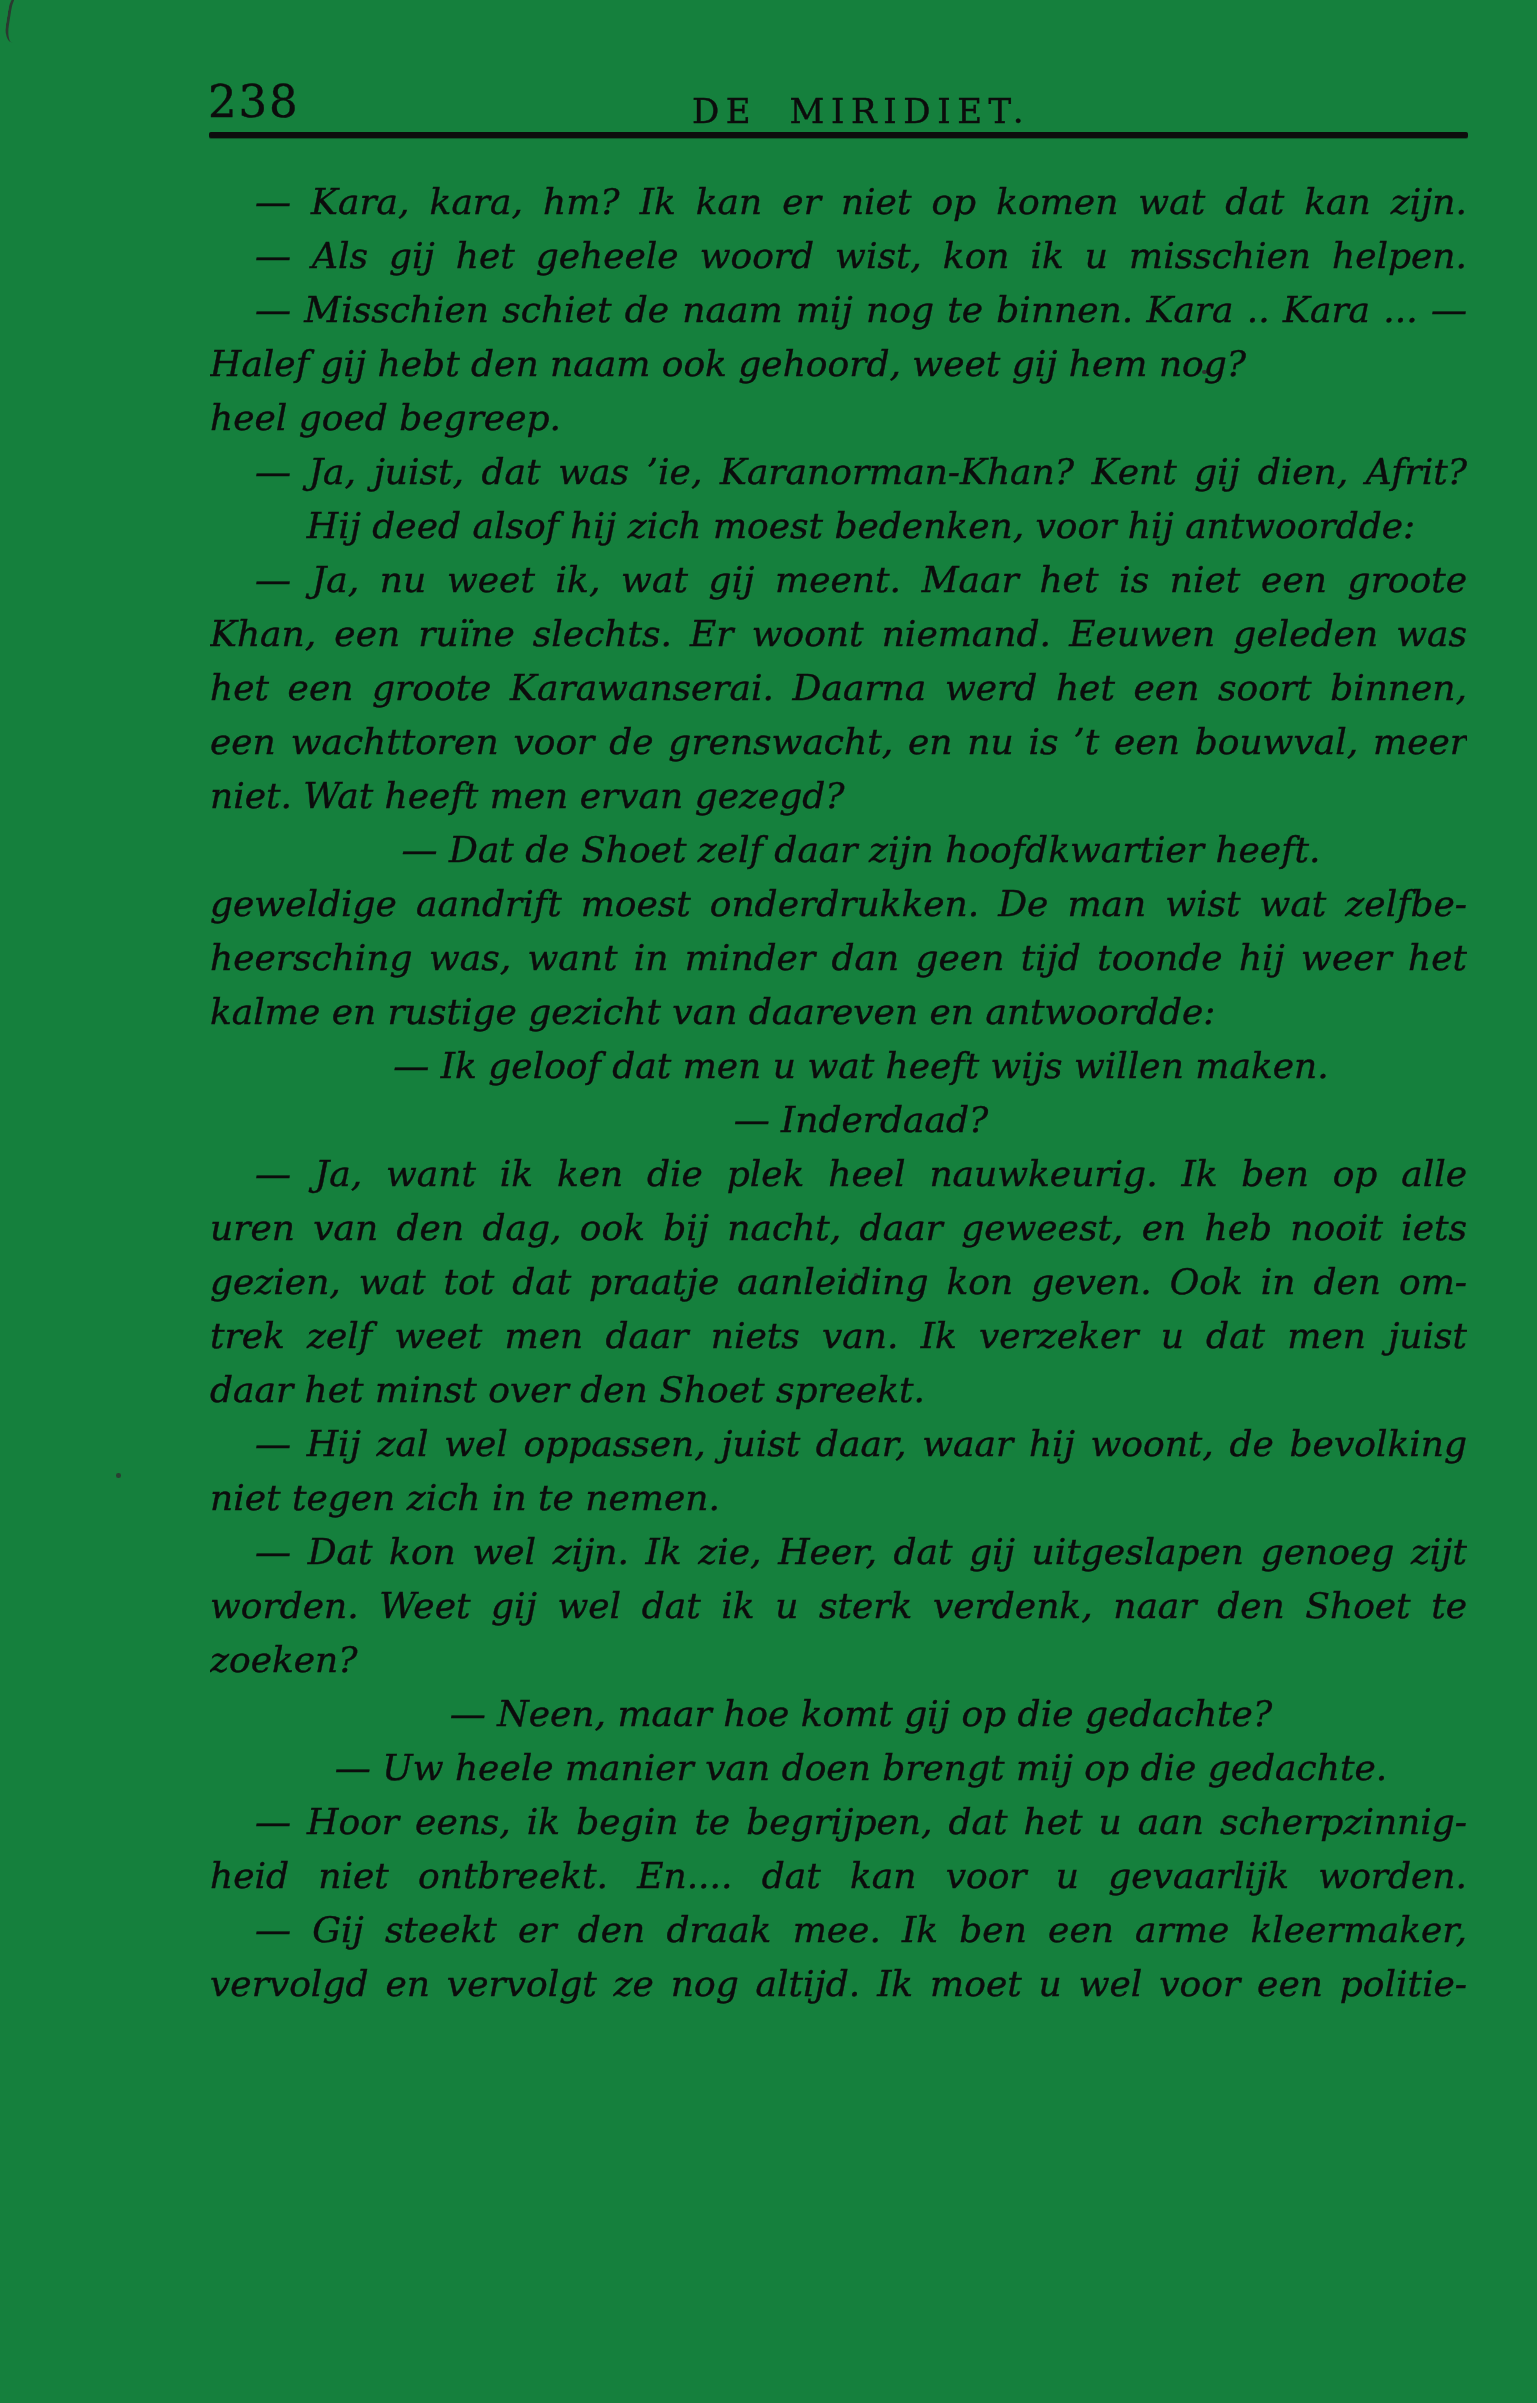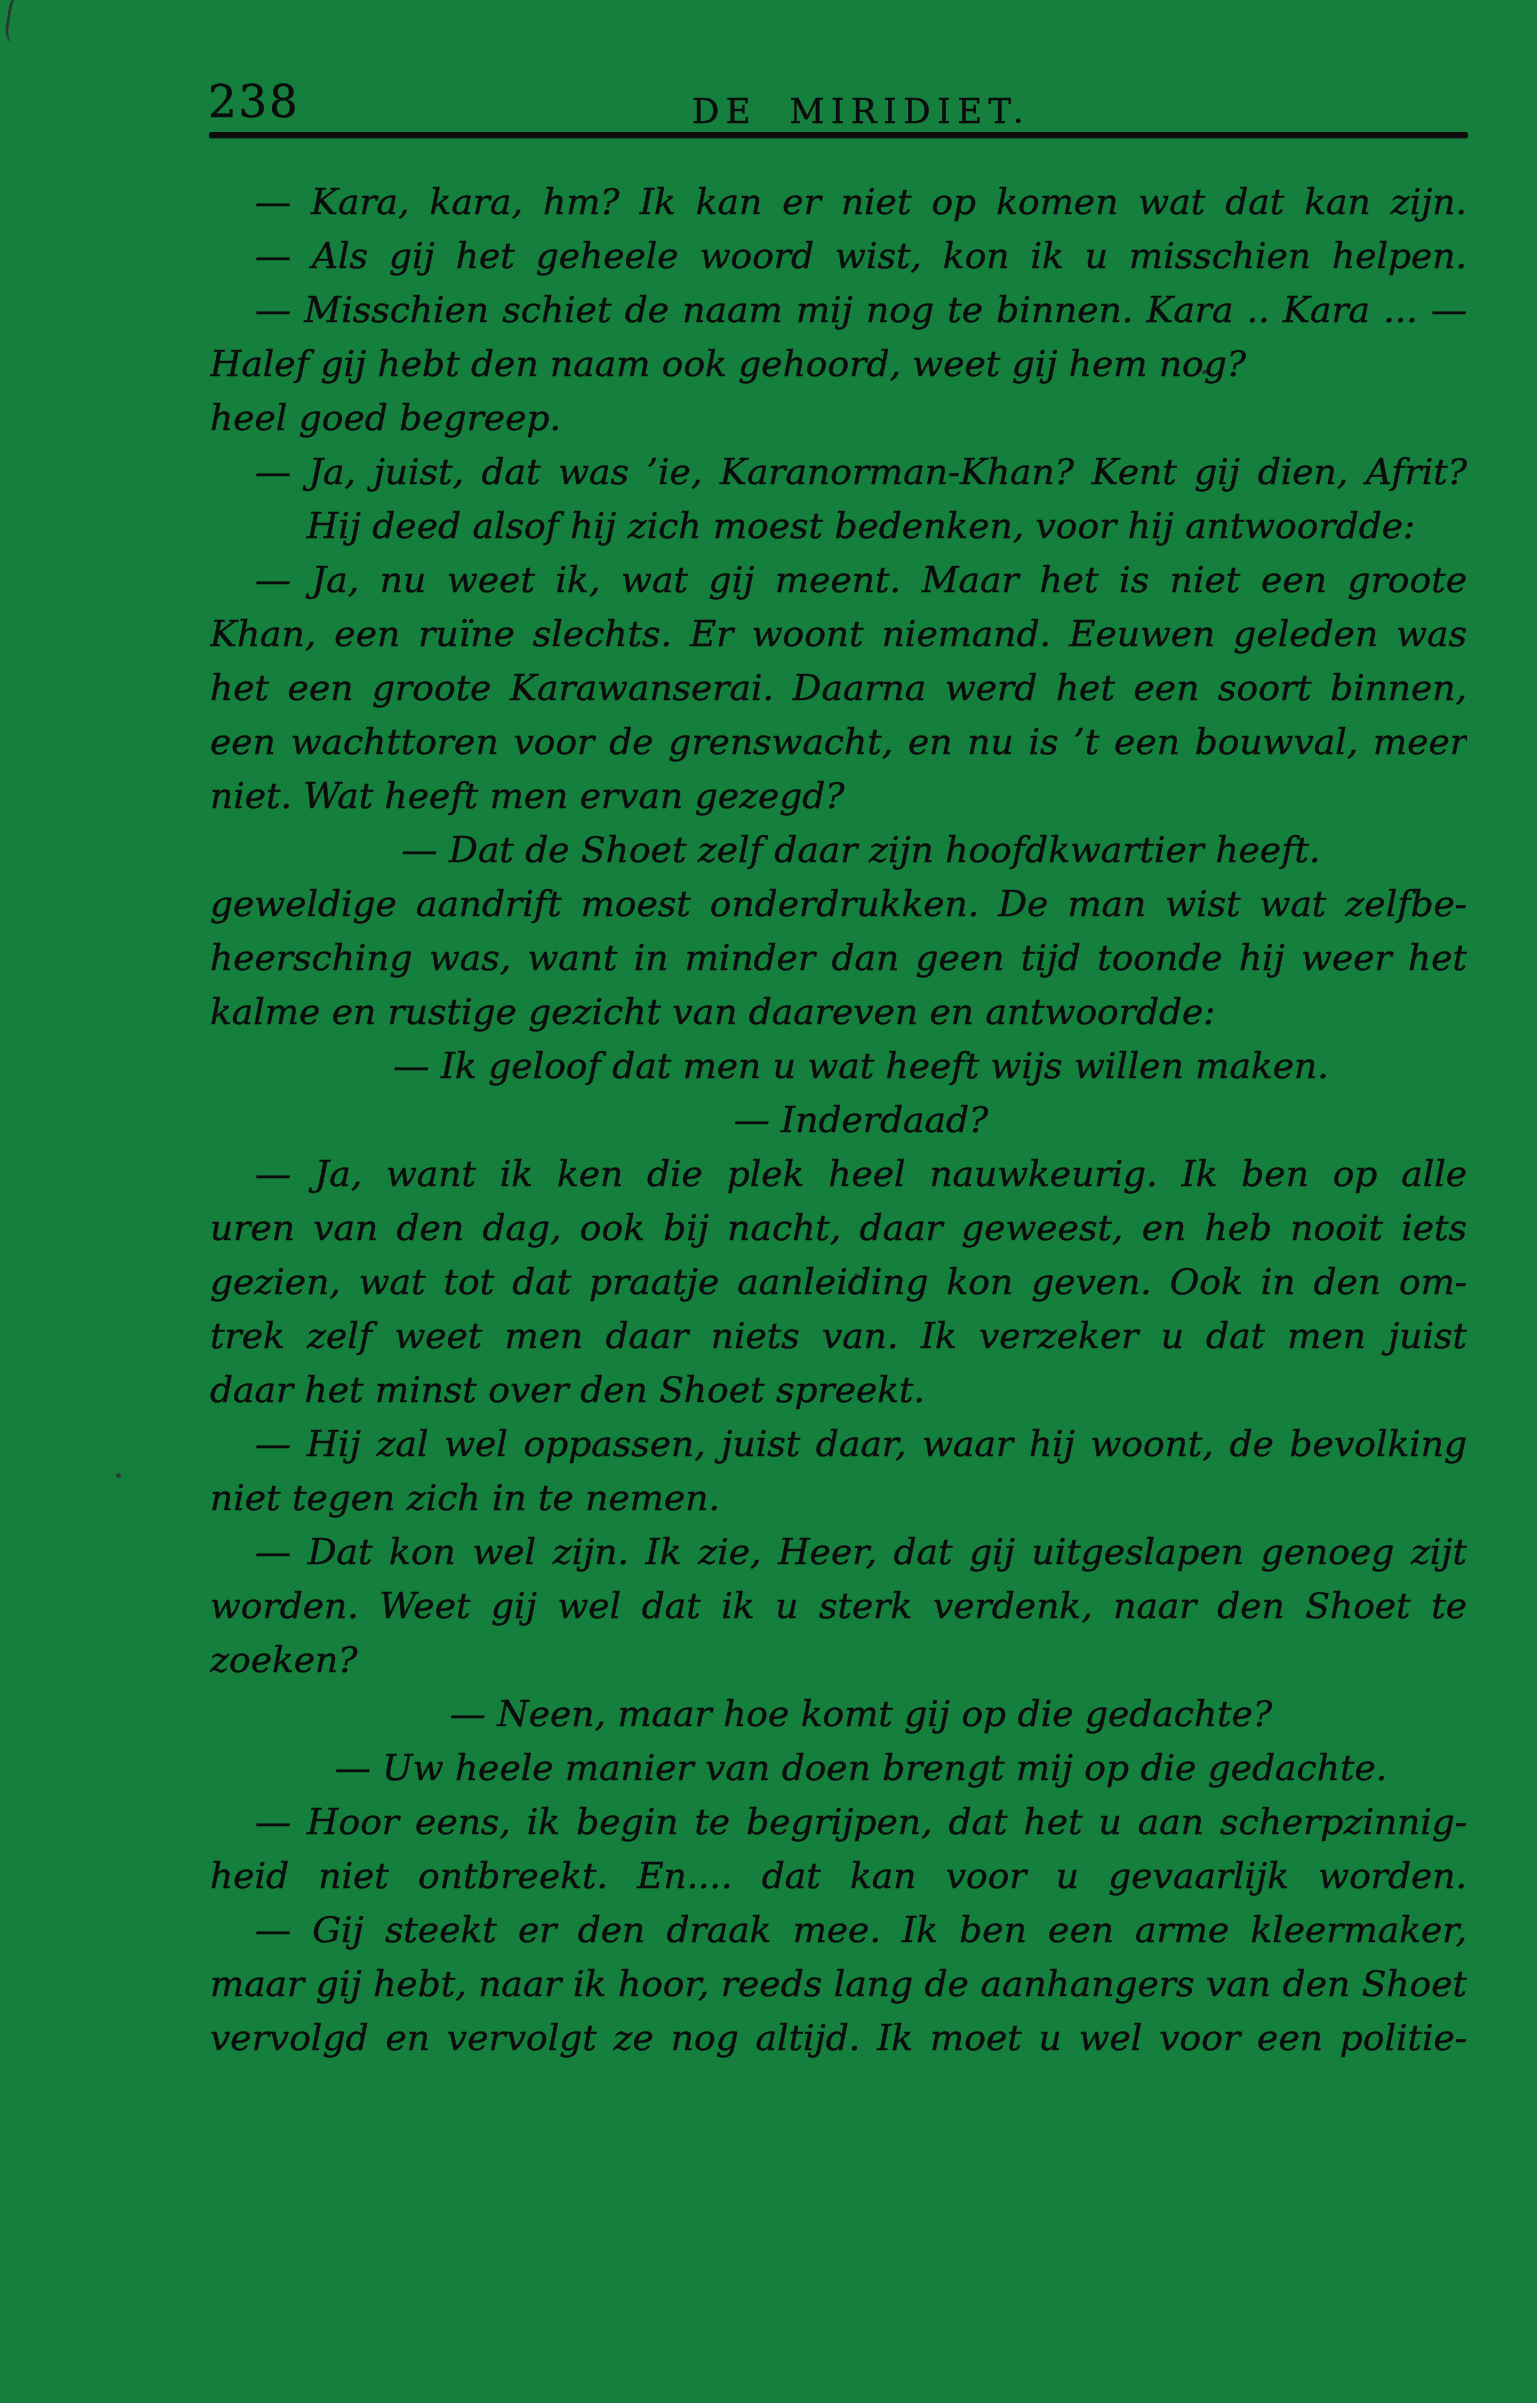--- a/index.html
+++ b/index.html
@@ -128,17 +128,16 @@
       <div class="line i j">— Hij zal wel oppassen, juist daar, waar hij woont, de bevolking</div>
       <div class="line">niet tegen zich in te nemen.</div>
       <div class="line i j">— Dat kon wel zijn. Ik zie, Heer, dat gij uitgeslapen genoeg zijt</div>
       <div class="line j">worden. Weet gij wel dat ik u sterk verdenk, naar den Shoet te</div>
       <div class="line">zoeken?</div>
       <div class="line i">— Neen, maar hoe komt gij op die gedachte?</div>
       <div class="line i">— Uw heele manier van doen brengt mij op die gedachte.</div>
       <div class="line i j">— Hoor eens, ik begin te begrijpen, dat het u aan scherpzinnig-</div>
       <div class="line j">heid niet ontbreekt. En.... dat kan voor u gevaarlijk worden.</div>
       <div class="line i j">— Gij steekt er den draak mee. Ik ben een arme kleermaker,</div>
-      <div class="line j">maar gij hebt, naar ik hoor, reeds lang de aanhangers van den Shoet</div>
       <div class="line j">vervolgd en vervolgt ze nog altijd. Ik moet u wel voor een politie-</div>
     </div>
 </div>
 
 
 </body></html>

